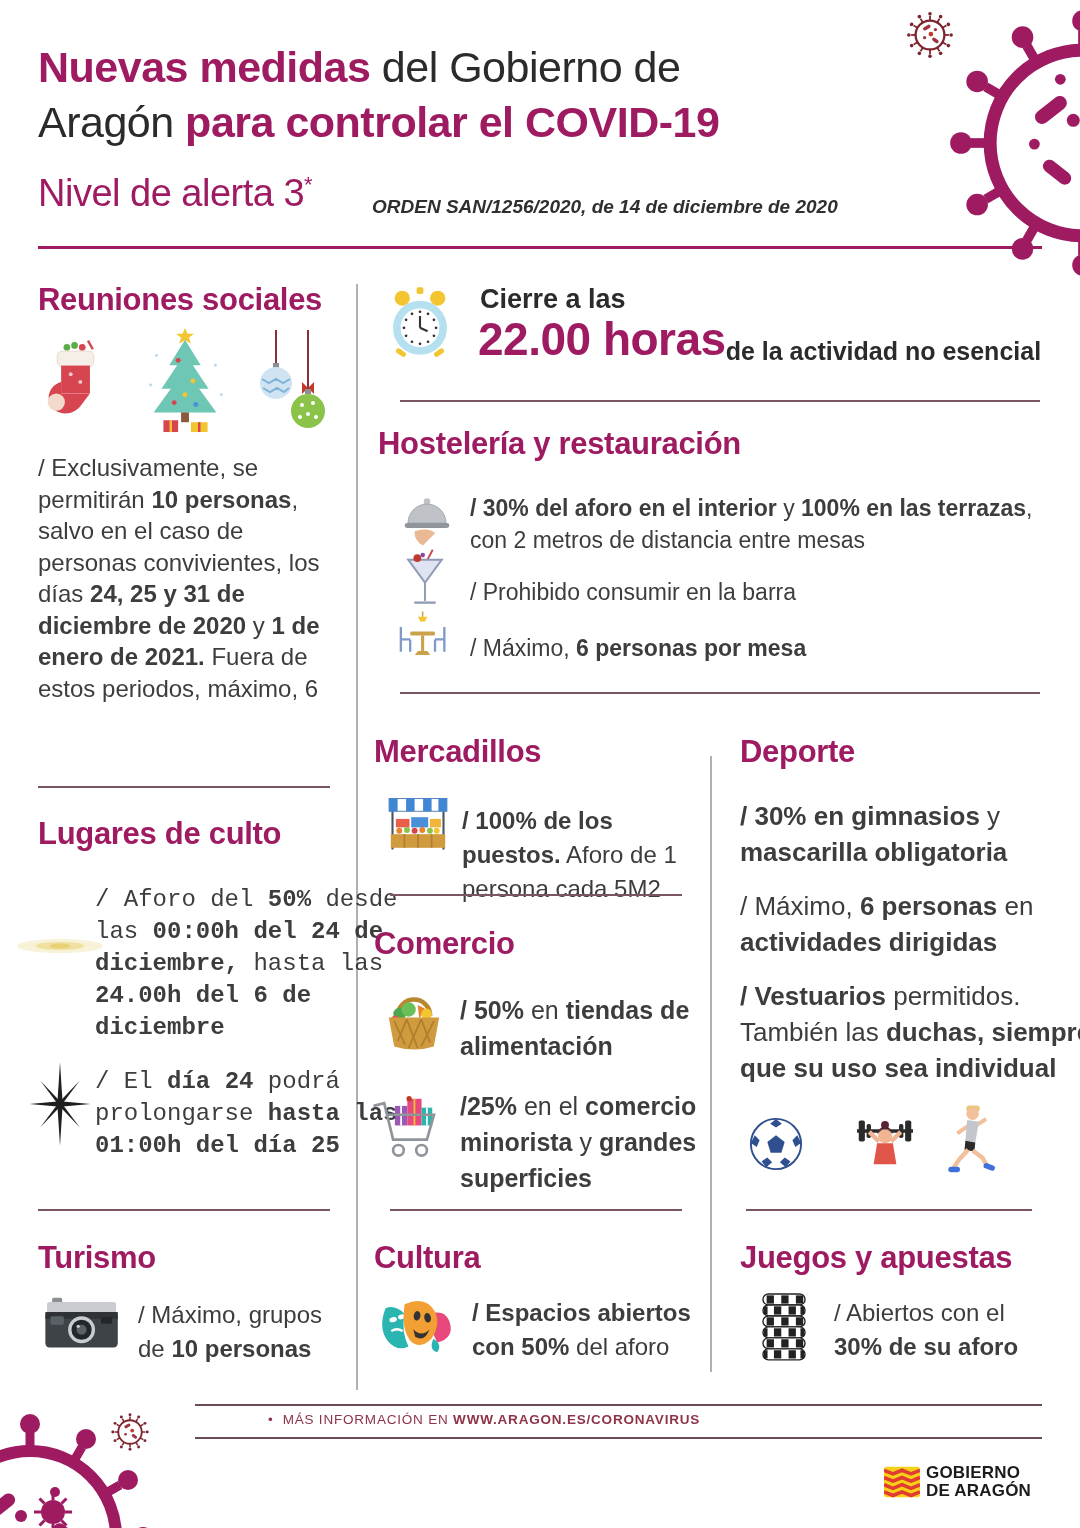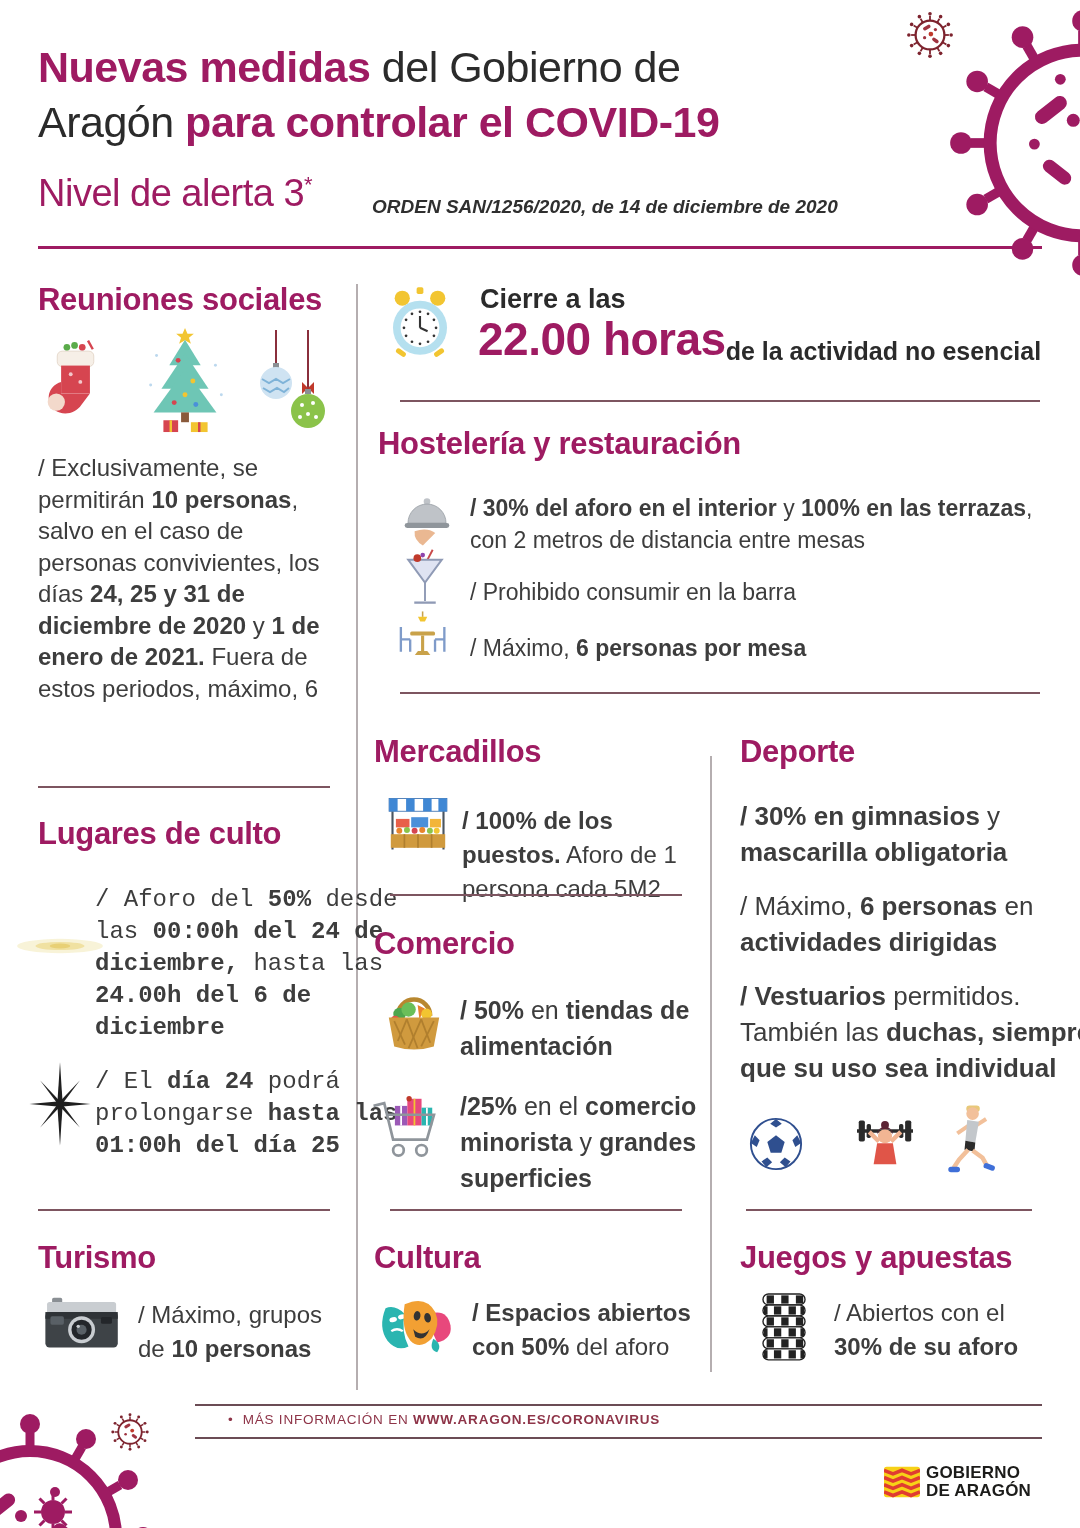--- a/index.html
+++ b/index.html
@@ -26,21 +26,21 @@
   .body-lc{font-size:24px;line-height:32px;font-family:Liberation Mono, monospace;}
   .body-host{font-size:23px;line-height:32px;}
   .body-merc{font-size:24px;line-height:34px;}
   .body-com{font-size:25px;line-height:36px;}
   .body-dep{font-size:26px;line-height:36px;}
   .body-bot{font-size:24px;line-height:34px;}
   .cierre-label{font-size:27px;font-weight:700;color:var(--heading-dark);}
   .cierre-row{display:flex;align-items:flex-end;}
   .cierre-time{font-size:46px;font-weight:800;color:var(--accent);letter-spacing:-0.5px;}
   .cierre-suffix{font-size:25px;font-weight:700;color:var(--heading-dark);}
-  .footer-info{font-size:13.5px;letter-spacing:0.8px;color:var(--footer-text);}
+  .footer-info{font-size:13.5px;letter-spacing:0.8px;color:var(--footer-text);margin-left:40px;}
   .footer-info .seg-b{font-weight:700;}
   .footer-bullet{font-size:13.5px;color:var(--footer-text);}
   .fline{height:2px;background:var(--footer-line);}
   .logo-text{font-size:17px;line-height:17.5px;font-weight:800;color:#1c1c1a;letter-spacing:0.2px;}
 </style>
 </head>
 <body>
 
 <div class="page">
 

